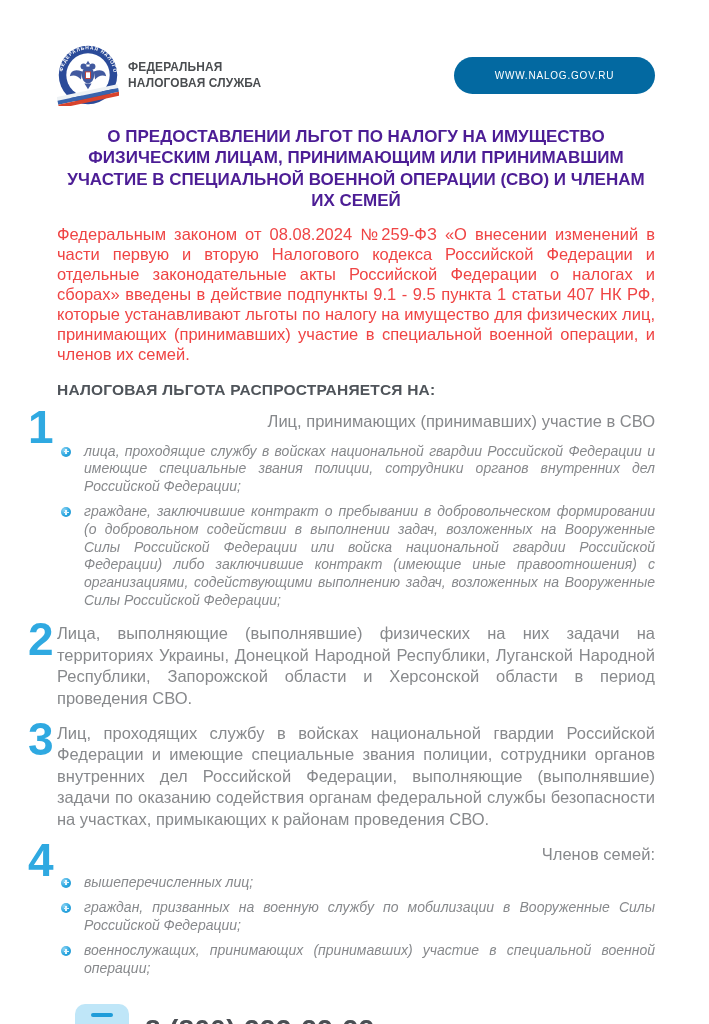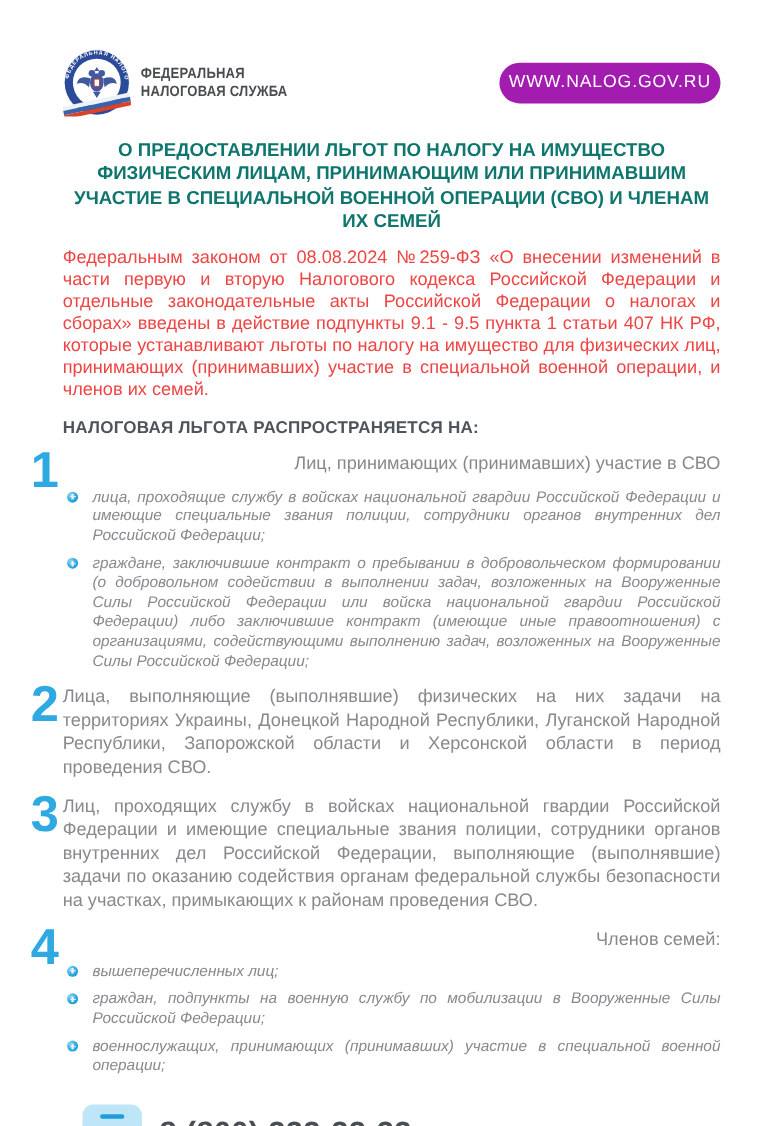--- a/index.html
+++ b/index.html
@@ -19,31 +19,31 @@
   .logo{width:62px;height:62px;flex:0 0 auto;}
   .org-name{
     margin-left:9px;
     font-weight:700;font-size:13.5px;line-height:1.18;
     color:#4a4d50;letter-spacing:.2px;
     transform:scaleX(.88);transform-origin:left center;
     text-transform:uppercase;white-space:nowrap;
   }
   .header-spacer{flex:1;}
   .site-btn{
-    background:#a21caf;color:#ffffff;border:none;cursor:pointer;
+    background:#0369a1;color:#ffffff;border:none;cursor:pointer;
     width:201px;height:37px;border-radius:19px;
-    font-family:inherit;font-size:16px;font-weight:400;letter-spacing:.8px;
+    font-family:inherit;font-size:10px;font-weight:400;letter-spacing:.8px;
     display:flex;align-items:center;justify-content:center;
   }
 
   
   .doc-title{
     margin:20px auto 0;max-width:604px;
     text-align:center;font-weight:700;font-size:17px;line-height:1.25;
-    color:#0f766e;
+    color:#4c1d95;
   }
 
   
   .intro{
     margin-top:14px;
     font-size:16.5px;line-height:1.21;text-align:justify;color:#ef4444;
   }
 
   
   .section-heading{
@@ -175,21 +175,21 @@
     <div class="num-item" style="margin-top:14px;">
       <span class="num-badge">4</span>
       <div class="num-text short">Членов семей:</div>
       <div class="bullets" style="margin-top:6px;">
         <div class="bullet">
           <span class="bullet-icon"></span>
           <div class="bullet-text">вышеперечисленных лиц;</div>
         </div>
         <div class="bullet">
           <span class="bullet-icon"></span>
-          <div class="bullet-text">граждан, подпункты на военную службу по мобилизации в Вооруженные Силы Российской Федерации;</div>
+          <div class="bullet-text">граждан, призванных на военную службу по мобилизации в Вооруженные Силы Российской Федерации;</div>
         </div>
         <div class="bullet">
           <span class="bullet-icon"></span>
           <div class="bullet-text">военнослужащих, принимающих (принимавших) участие в специальной военной операции;</div>
         </div>
       </div>
     </div>
 
   </div>
 

